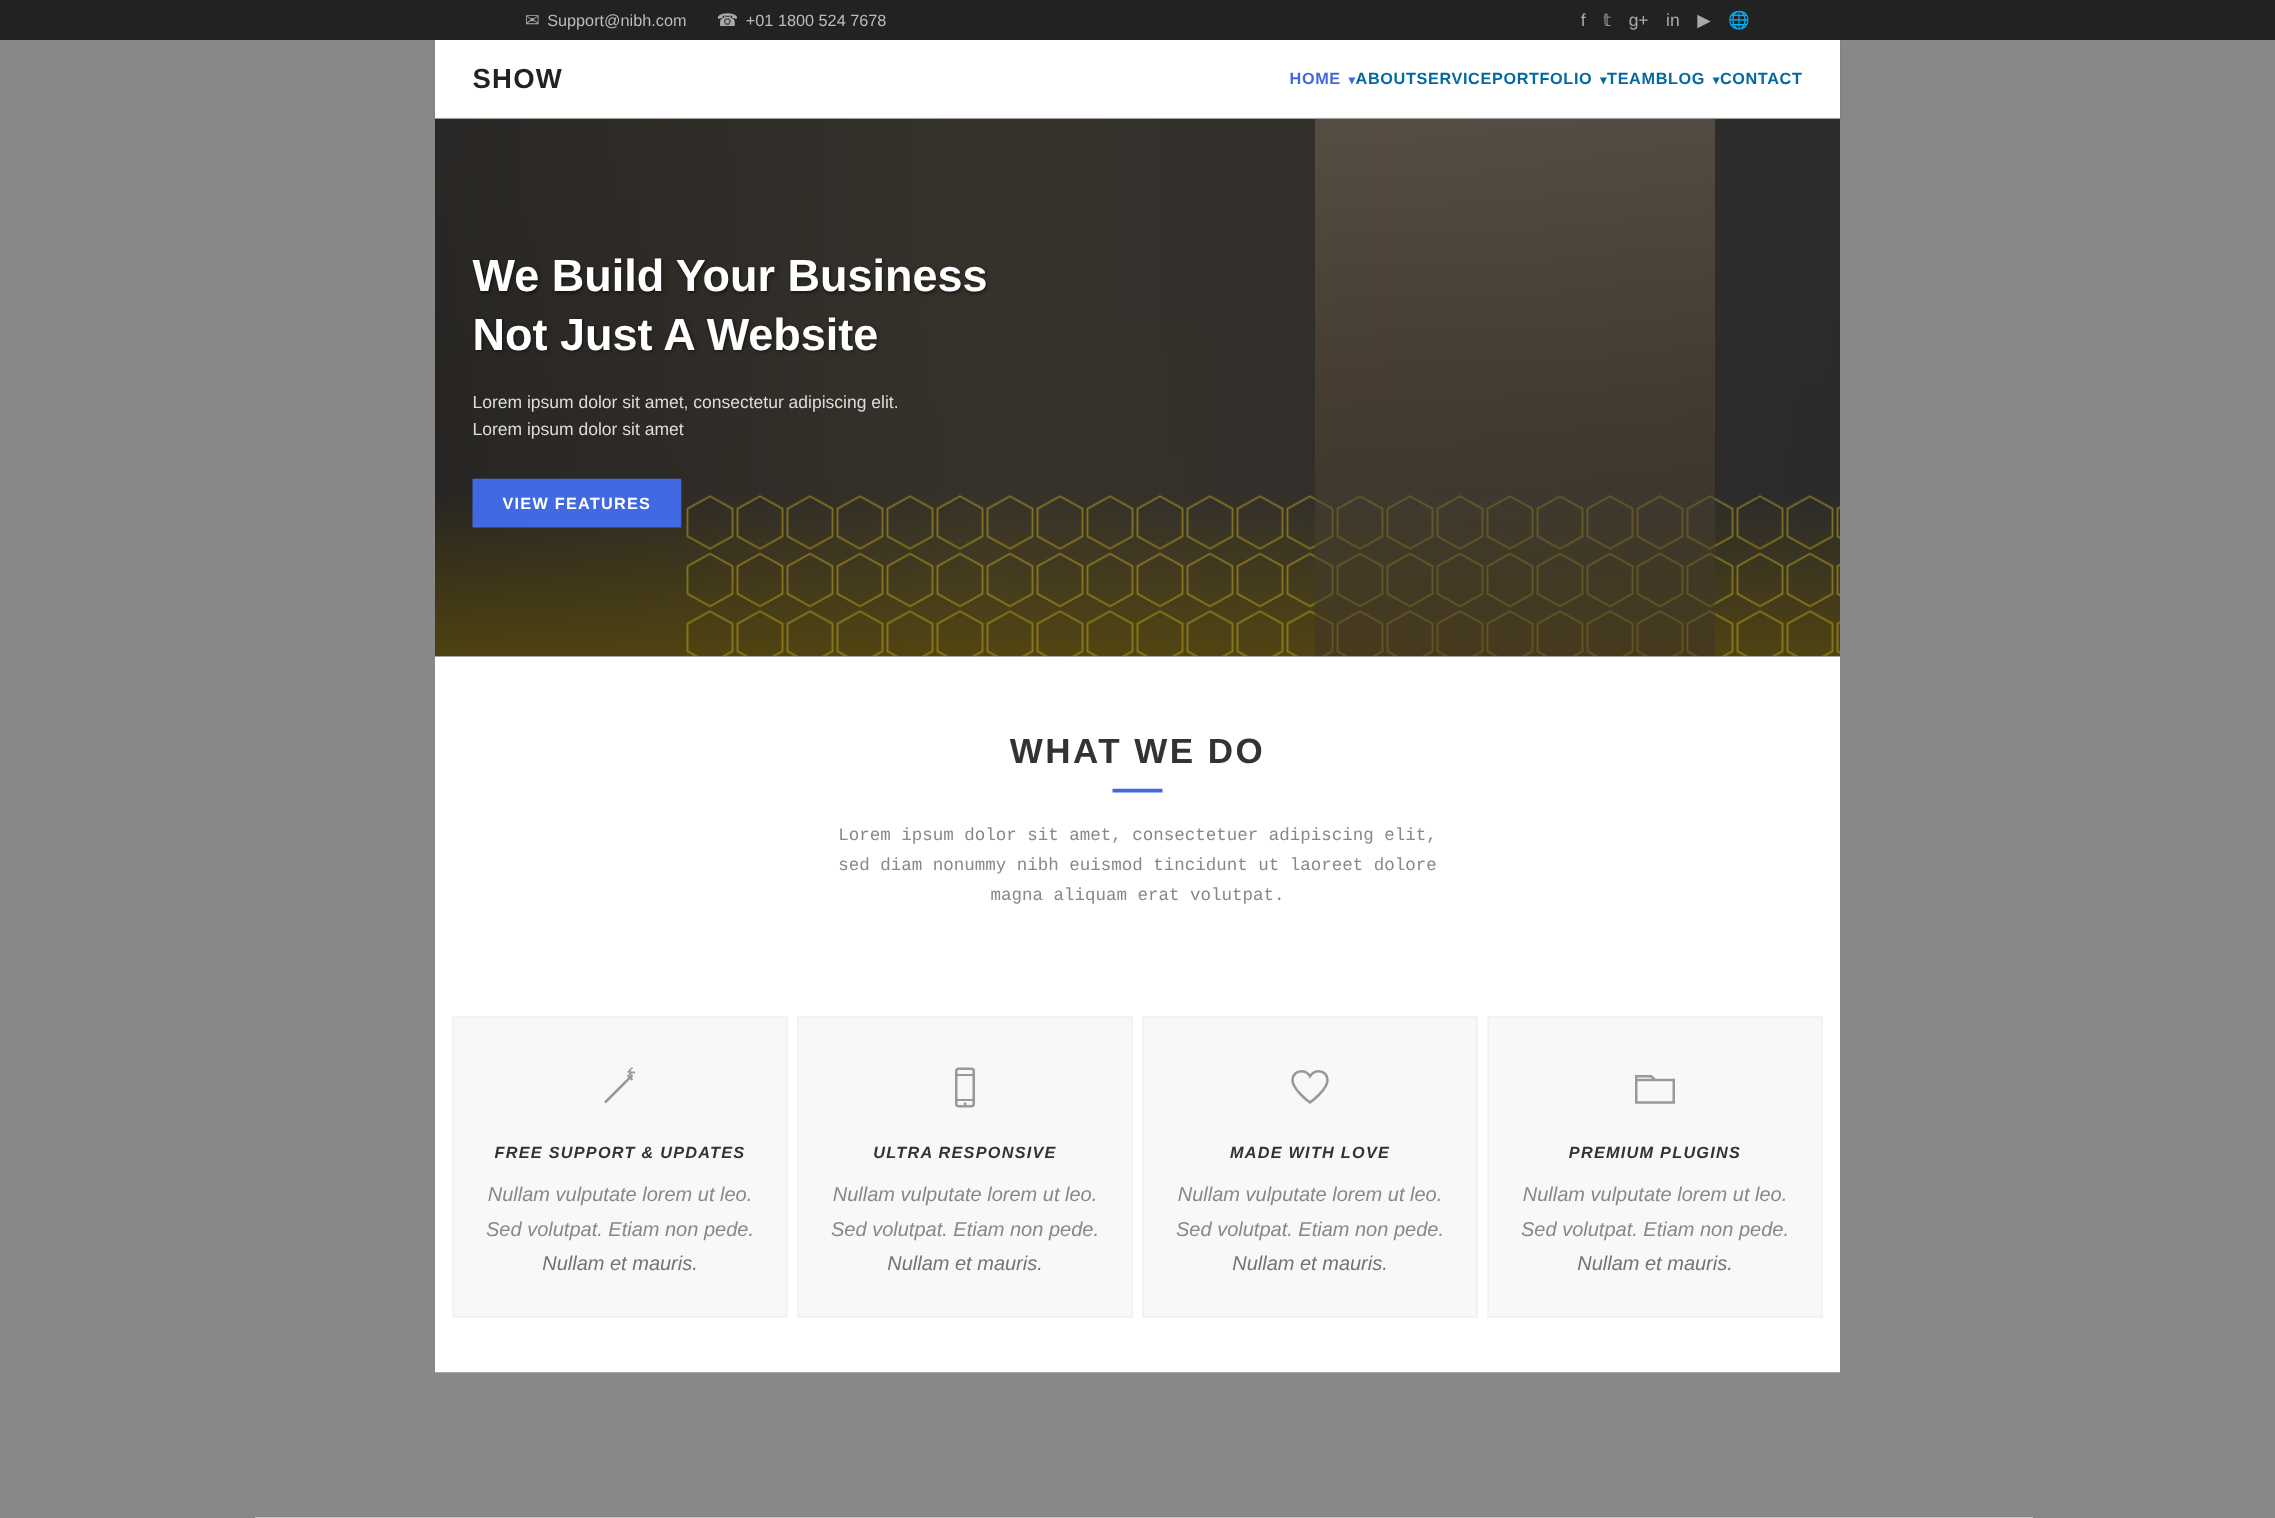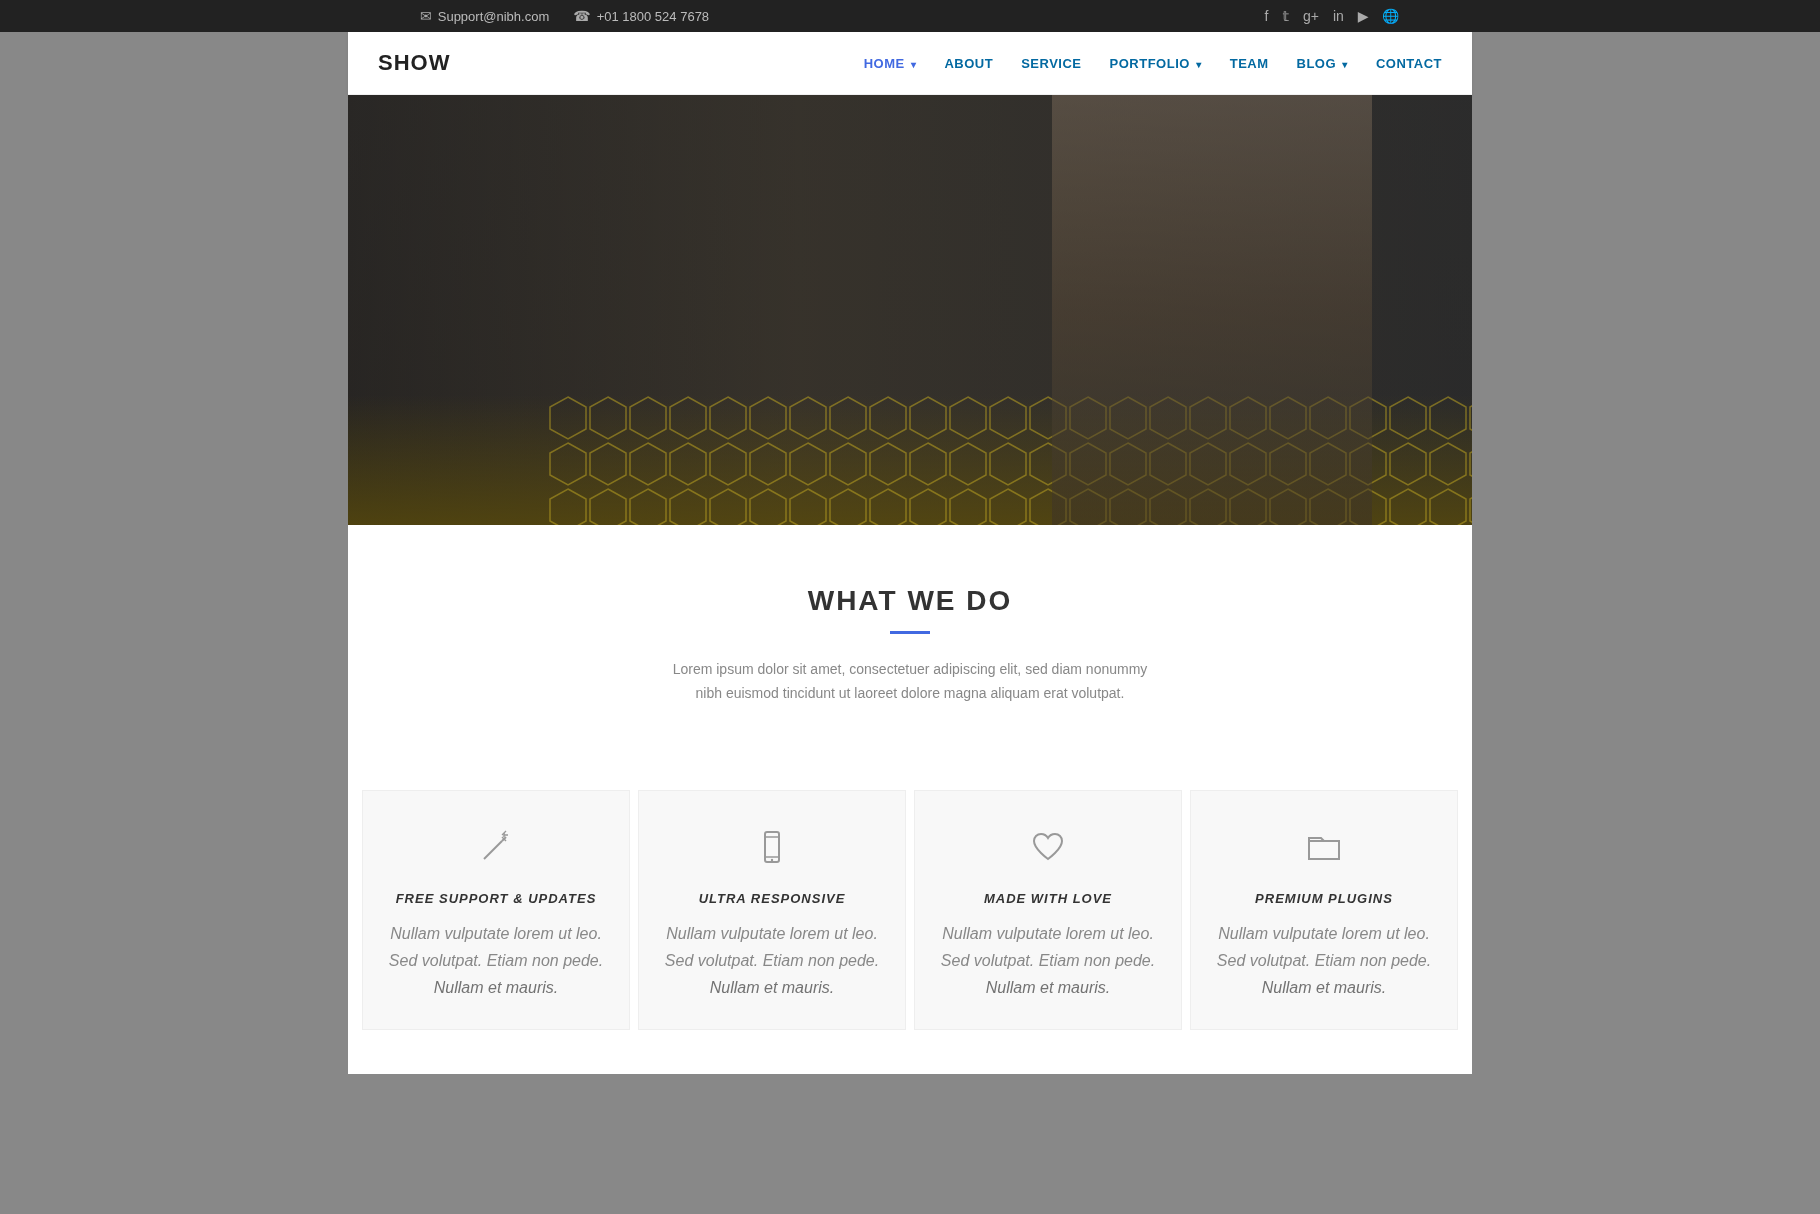--- a/index.html
+++ b/index.html
@@ -40,21 +40,20 @@
     }
     .navbar-brand {
       font-size: 22px;
       font-weight: 700;
       color: #222;
       letter-spacing: 1px;
     }
     .navbar-nav {
       display: flex;
       align-items: center;
-      gap: 28px;
       list-style: none;
     }
     .nav-item a {
       text-decoration: none;
       font-size: 13px;
       font-weight: 600;
       color: #0369a1;
       letter-spacing: 0.5px;
       text-transform: uppercase;
     }
@@ -124,20 +123,21 @@
       height: 3px;
       background: #4169e1;
       margin: 0 auto 24px;
     }
     .section-desc {
       font-size: 14px;
       color: #888;
       line-height: 1.7;
       max-width: 500px;
       margin: 0 auto 40px;
+      font-family: Liberation Mono, monospace;
     }
 
     
     .features-grid {
       display: grid;
       grid-template-columns: repeat(4, 1fr);
       gap: 0;
       padding: 0 10px 40px;
     }
     .feature-card {
@@ -253,20 +253,31 @@
       <defs>
         <pattern id="hex" x="0" y="0" width="40" height="46" patternUnits="userSpaceOnUse">
           <polygon points="20,2 38,12 38,34 20,44 2,34 2,12" fill="none" stroke="#b8a020" stroke-width="1.5" opacity="0.8"></polygon>
         </pattern>
       </defs>
       <rect width="100%" height="100%" fill="url(#hex)"></rect>
     </svg>
 
     <div style="position:absolute;right:100px;top:0;width:320px;height:100%;background:linear-gradient(180deg,#7a6a5a 0%,#6a5a48 25%,#5a4a38 50%,#4a4030 75%,#3a3028 100%);opacity:0.5;border-radius:0;"></div>
 
+    <div class="hero-content">
+      <h1 class="hero-title">
+        <span>We Build Your Business</span><br>
+        <span>Not Just A Website</span>
+      </h1>
+      <p class="hero-subtitle">
+        <span>Lorem ipsum dolor sit amet, consectetur adipiscing elit.</span><br>
+        <span>Lorem ipsum dolor sit amet</span>
+      </p>
+      <button class="btn-primary">VIEW FEATURES</button>
+    </div>
   </div>
 
   <div class="section-white">
     <h2 class="section-title">WHAT WE DO</h2>
     <div class="section-divider"></div>
     <p class="section-desc">Lorem ipsum dolor sit amet, consectetuer adipiscing elit, sed diam nonummy nibh euismod tincidunt ut laoreet dolore magna aliquam erat volutpat.</p>
   </div>
 
   <div class="features-grid">
 

